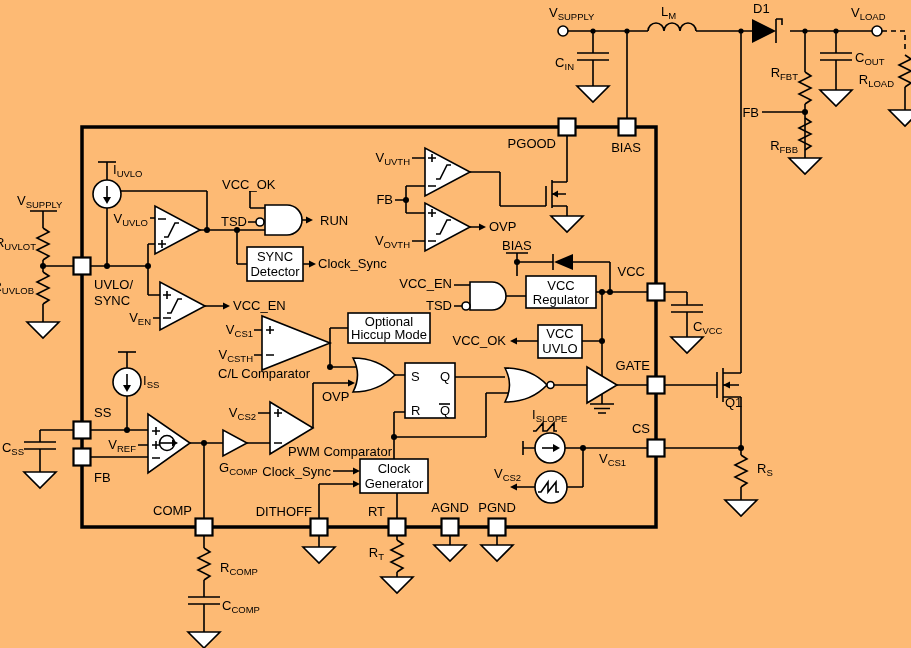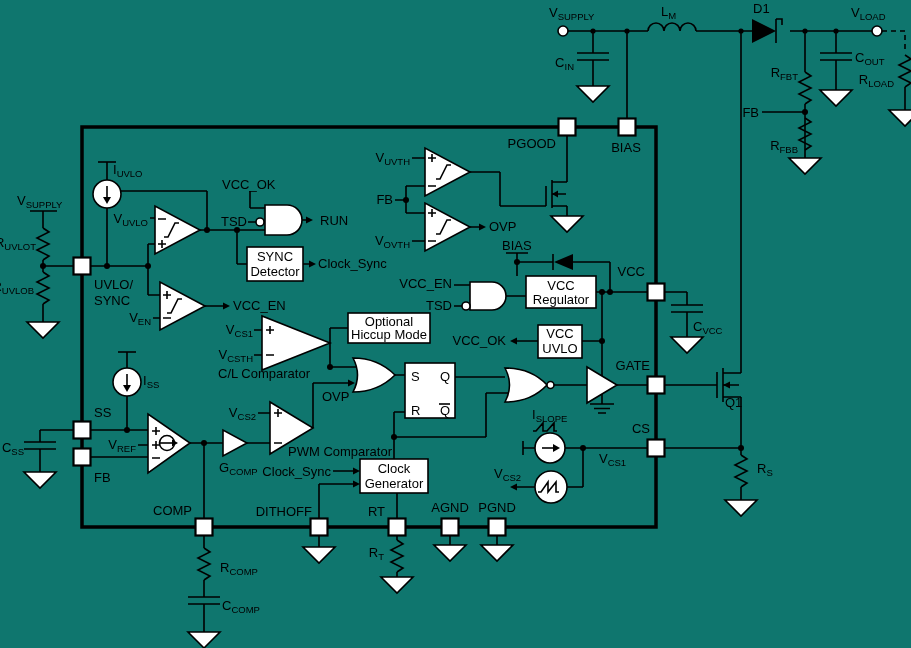--- a/index.html
+++ b/index.html
@@ -1,16 +1,16 @@
 <!DOCTYPE html>
 <html><head>
 <meta charset="utf-8">
 <style>
   html,body{margin:0;padding:0;background:#fff;}
-  .stage{position:relative;width:911px;height:648px;background:#0f766e;overflow:hidden;}
+  .stage{position:relative;width:911px;height:648px;background:#fdba74;overflow:hidden;}
   svg{display:block;}
   text{font-family:"Liberation Sans","DejaVu Sans",sans-serif;font-size:13px;fill:#000;}
   .sub{font-size:9.5px;}
   .blk{font-size:13px;}
   .wire{stroke:#000;stroke-width:1.6;fill:none;}
   .wired{stroke:#000;stroke-width:1.6;fill:none;stroke-dasharray:5,4;}
   .shape{stroke:#000;stroke-width:1.6;fill:#fff;}
   .solid{fill:#000;stroke:none;}
   .box{stroke:#000;stroke-width:1.6;fill:#fff;}
   .ic{stroke:#000;stroke-width:3.5;fill:none;}

